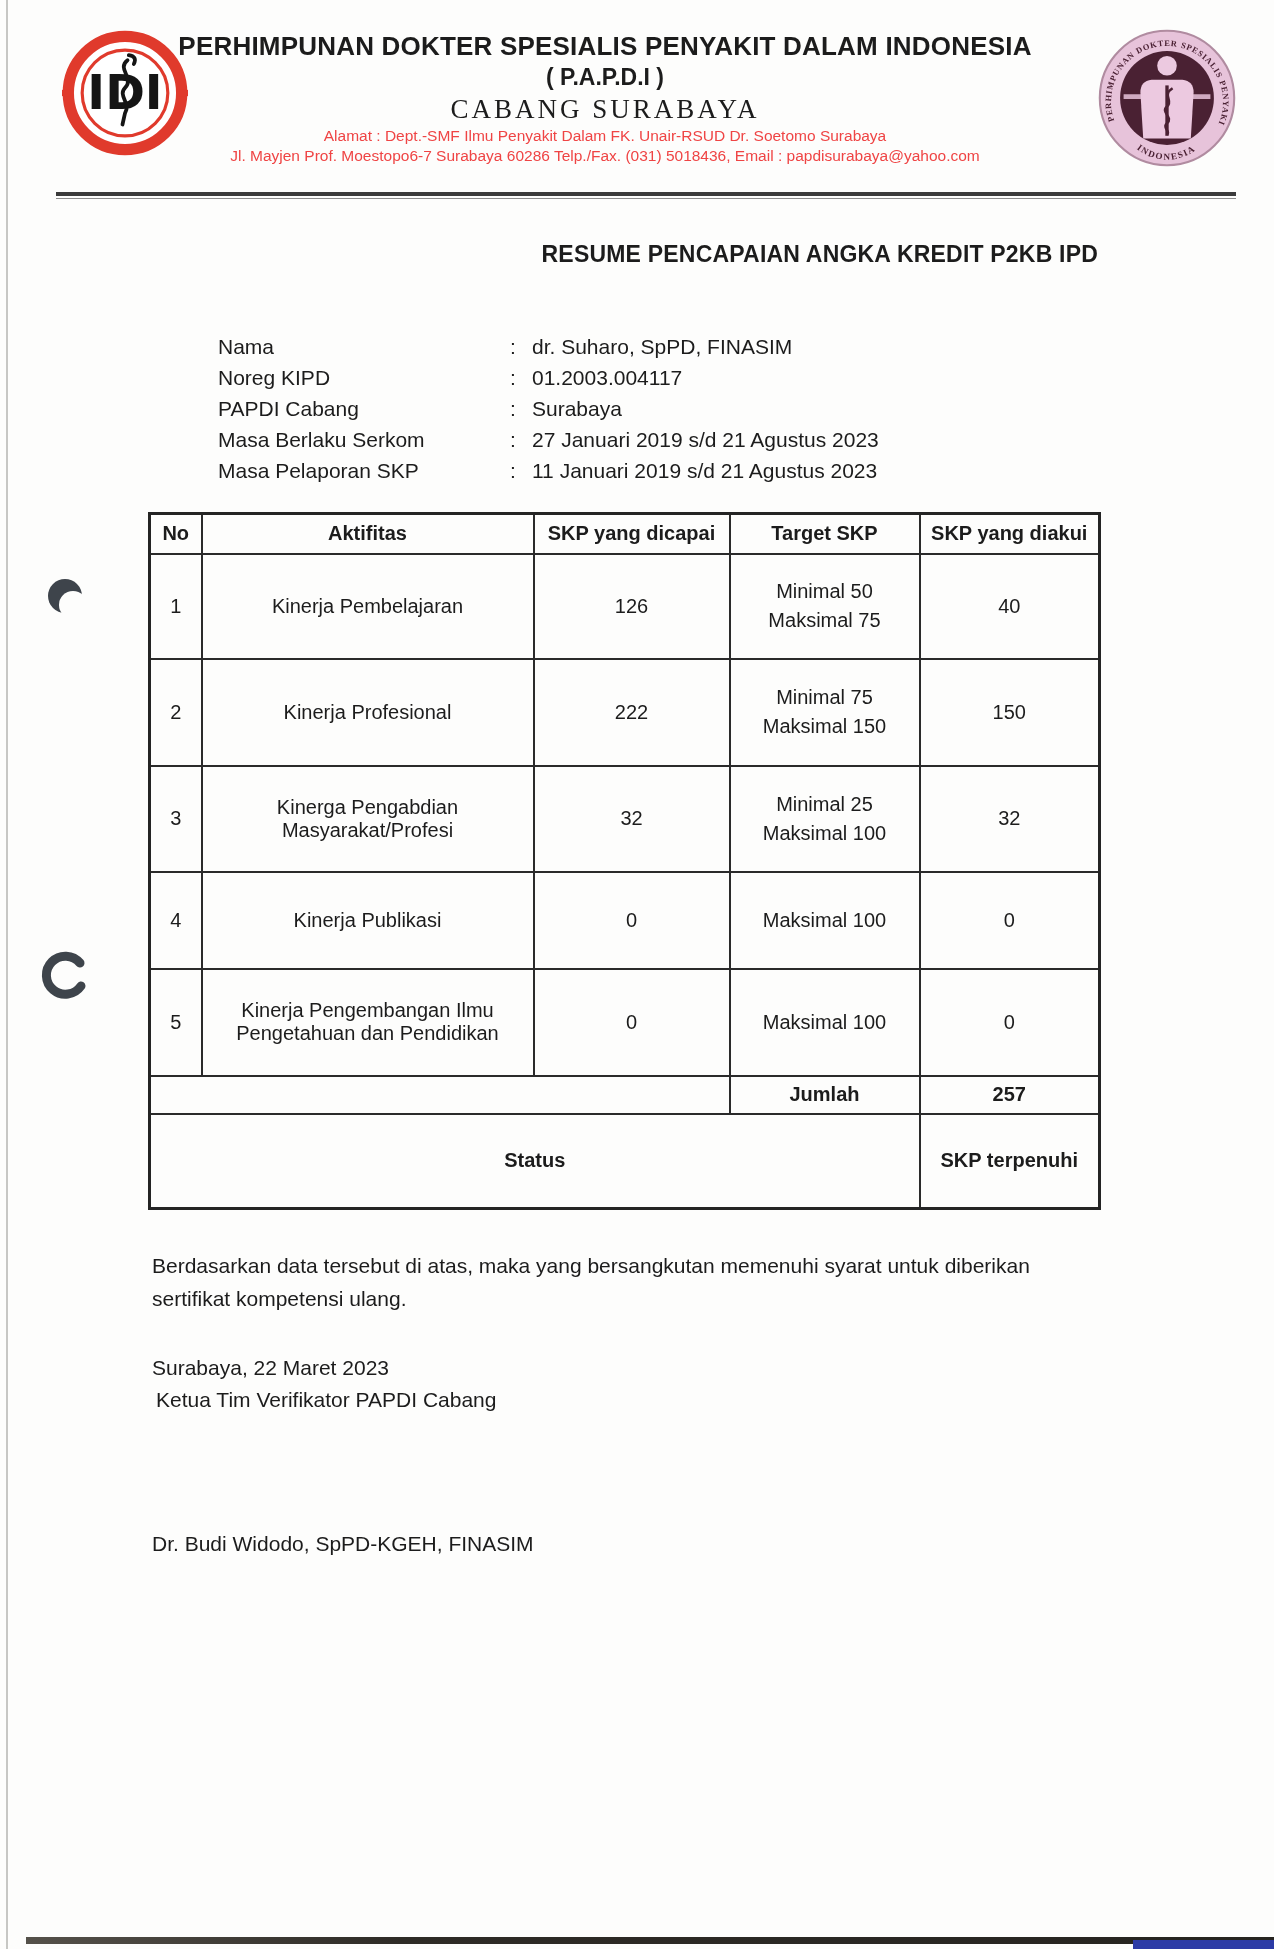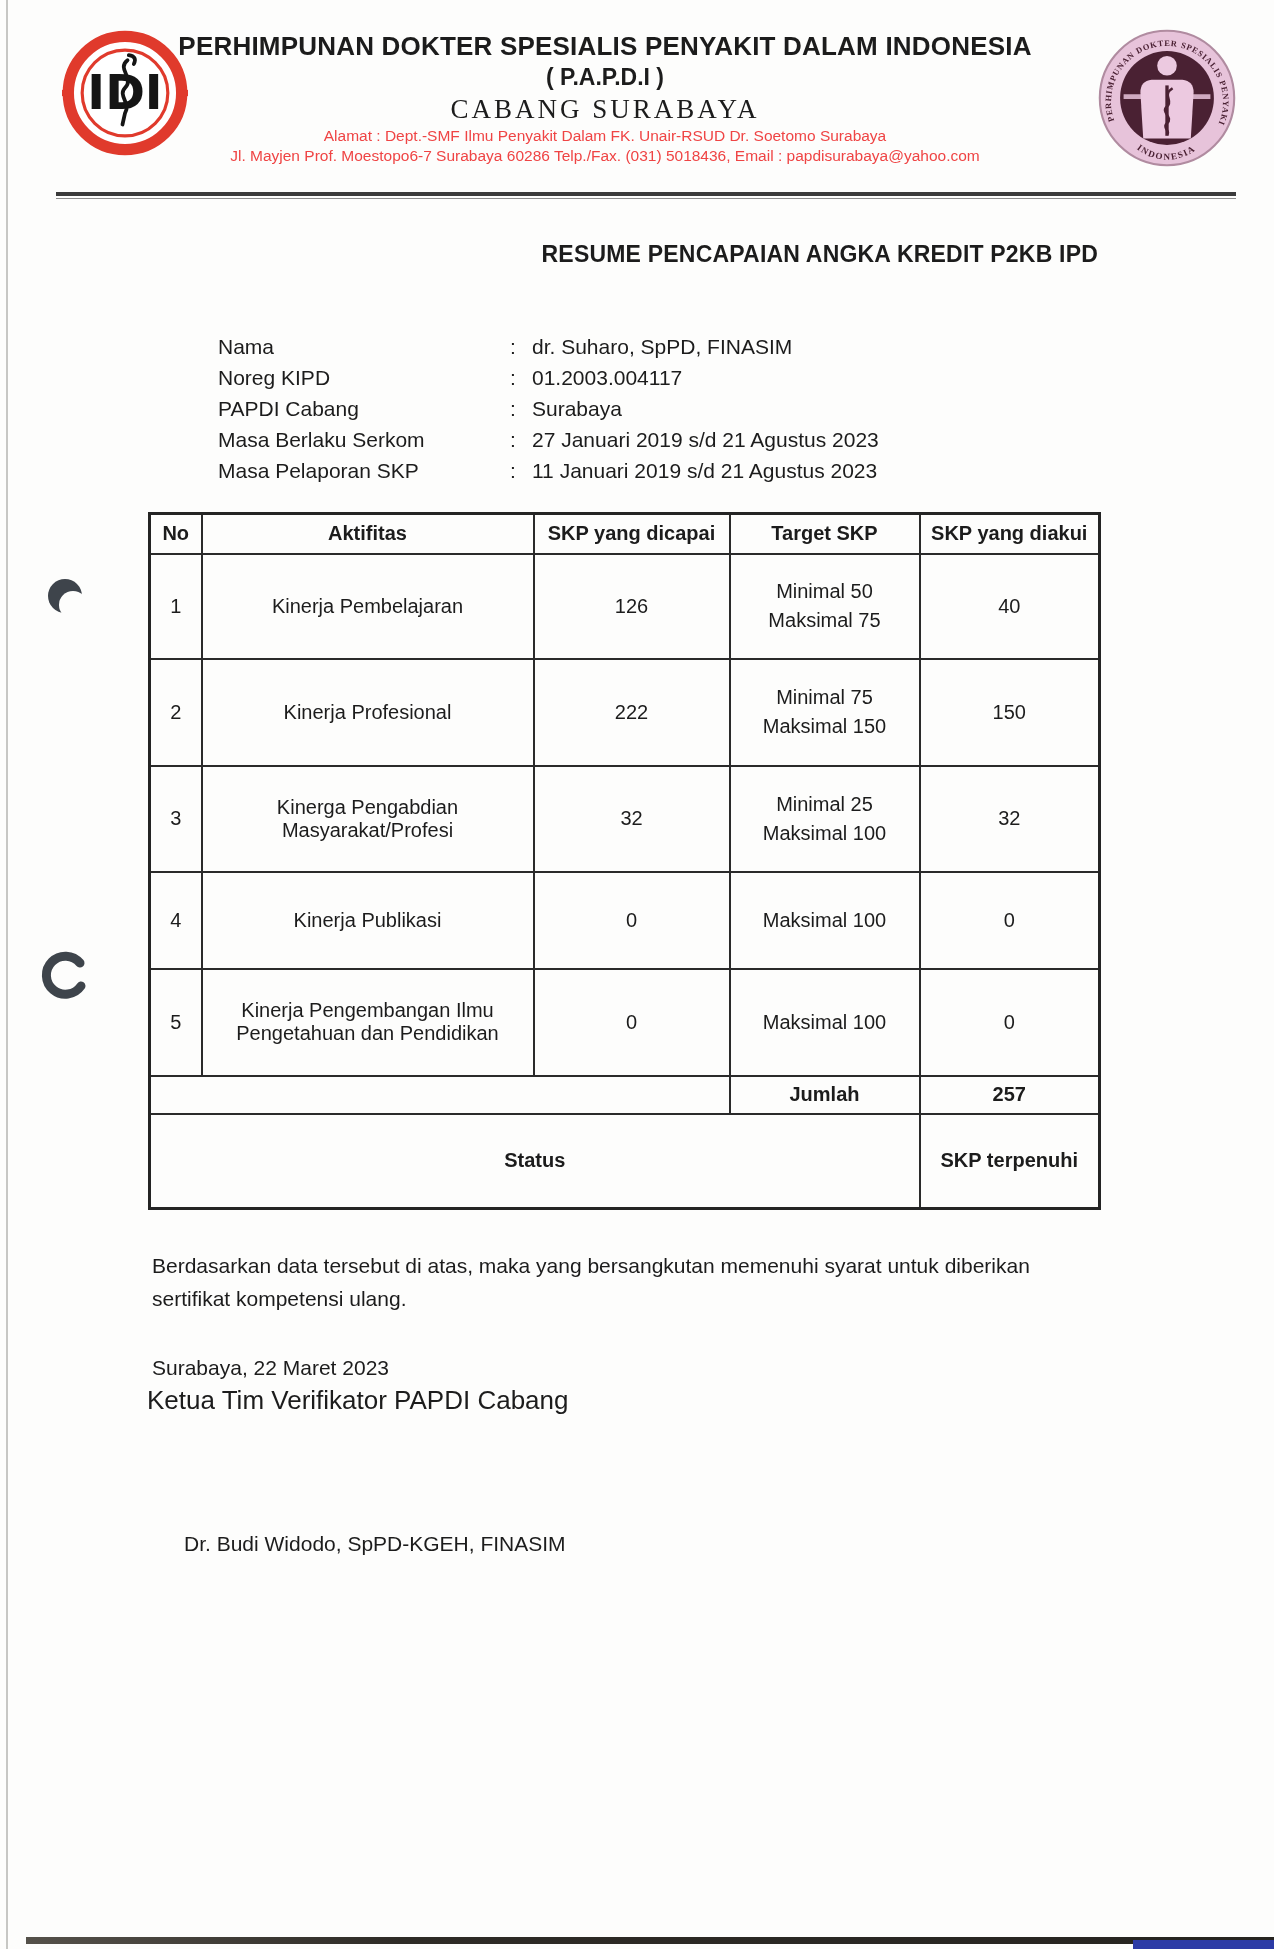--- a/index.html
+++ b/index.html
@@ -63,22 +63,22 @@
   tr.h-jumlah{height:38px;}
   tr.h-status{height:95px;}
   td.bold{font-weight:bold;}
   .target-line:empty{display:none;}
   .target-cell{line-height:29px;margin-top:20px;}
 
   
   .closing-para{position:absolute;left:152px;top:1228px;width:905px;
     font-size:21px;line-height:33px;}
   .place-date{position:absolute;left:152px;top:1352px;font-size:21px;line-height:32px;}
-  .signer-role{position:absolute;left:147px;top:1384px;font-size:26px;line-height:32px;}
-  .signer-name{position:absolute;left:152px;top:1532px;font-size:21px;margin-left:32px;}
+  .signer-role{position:absolute;left:156px;top:1384px;font-size:21px;line-height:32px;}
+  .signer-name{position:absolute;left:152px;top:1532px;font-size:21px;}
 </style>
 </head>
 <body>
 
 <div class="page">
 
   <div class="scan-left-edge"></div>
 
   <svg class="idi-logo" width="126" height="126" viewBox="0 0 100 100">
     <circle cx="50" cy="50" r="45" fill="#ffffff" stroke="#e03a2c" stroke-width="9"></circle>

